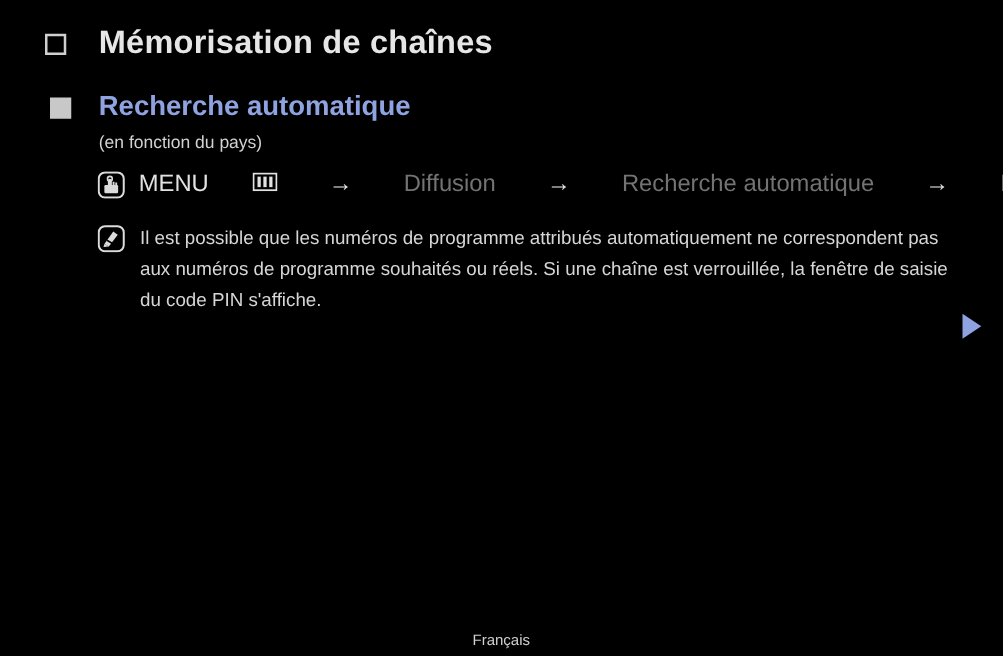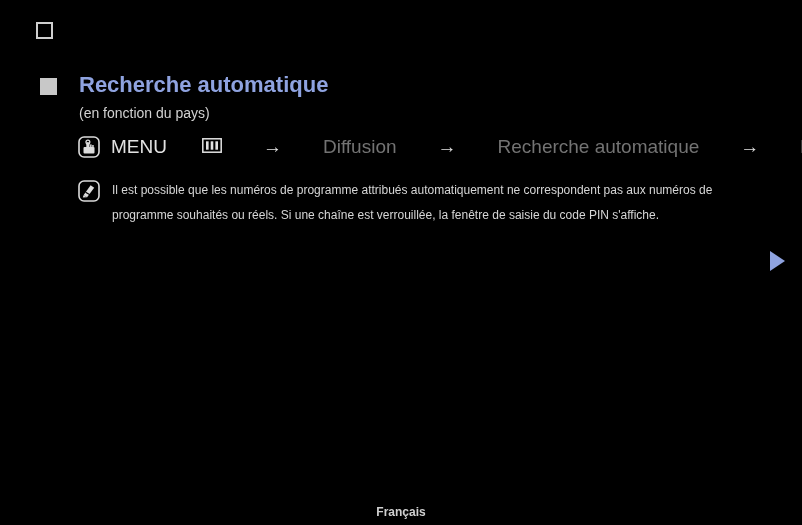--- a/index.html
+++ b/index.html
@@ -132,21 +132,21 @@
   }
   .note-icon {
     width: 22px;
     height: 22px;
     flex: none;
     margin-right: 12px;
     margin-top: 2px;
   }
   .note-icon svg { display: block; }
   .note-text {
-    font-size: 12px;
+    font-size: 15px;
     line-height: 25px;
     color: #d6d6d6;
     max-width: 650px;
   }
 
   
   .next-arrow {
     position: absolute;
     left: 770px;
     top: 251px;
@@ -158,31 +158,32 @@
   }
 
   
   .footer {
     position: absolute;
     left: 0;
     right: 0;
     bottom: 6px;
     text-align: center;
     font-size: 12px;
-    font-weight: bold;
+    font-weight: normal;
     color: #d0d0d0;
   }
 </style>
 </head>
 <body>
 
 <div class="page">
 
   <div class="title-row">
     <span class="bullet-hollow"></span>
+    <span class="title-text">Mémorisation de chaînes</span>
   </div>
 
   <div class="section-row">
     <span class="bullet-filled"></span>
     <span class="section-text">Recherche automatique</span>
   </div>
   <div class="subtitle">(en fonction du pays)</div>
 
   <div class="path-row">
     <span class="icon-box">

